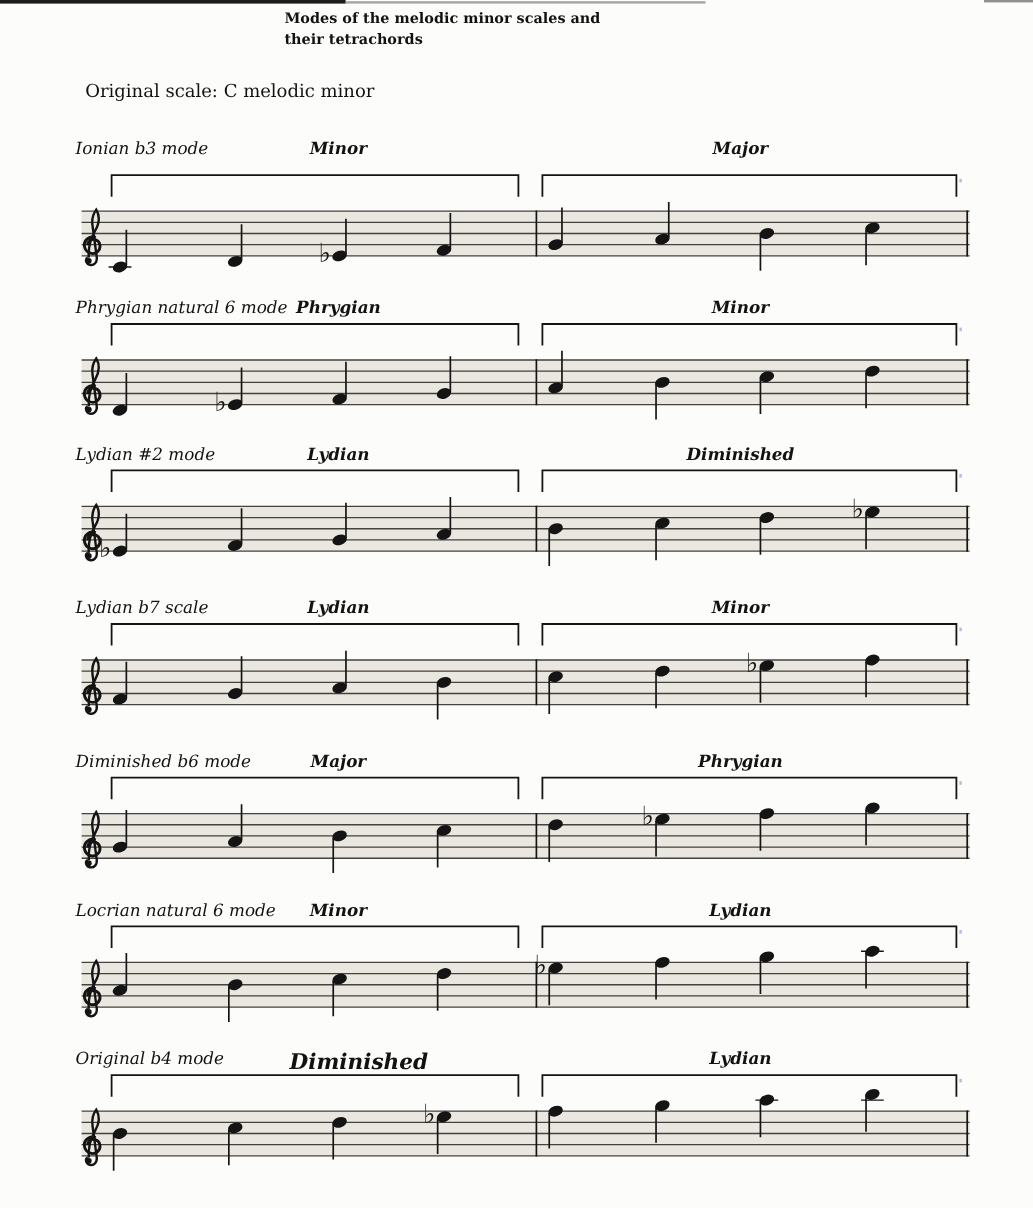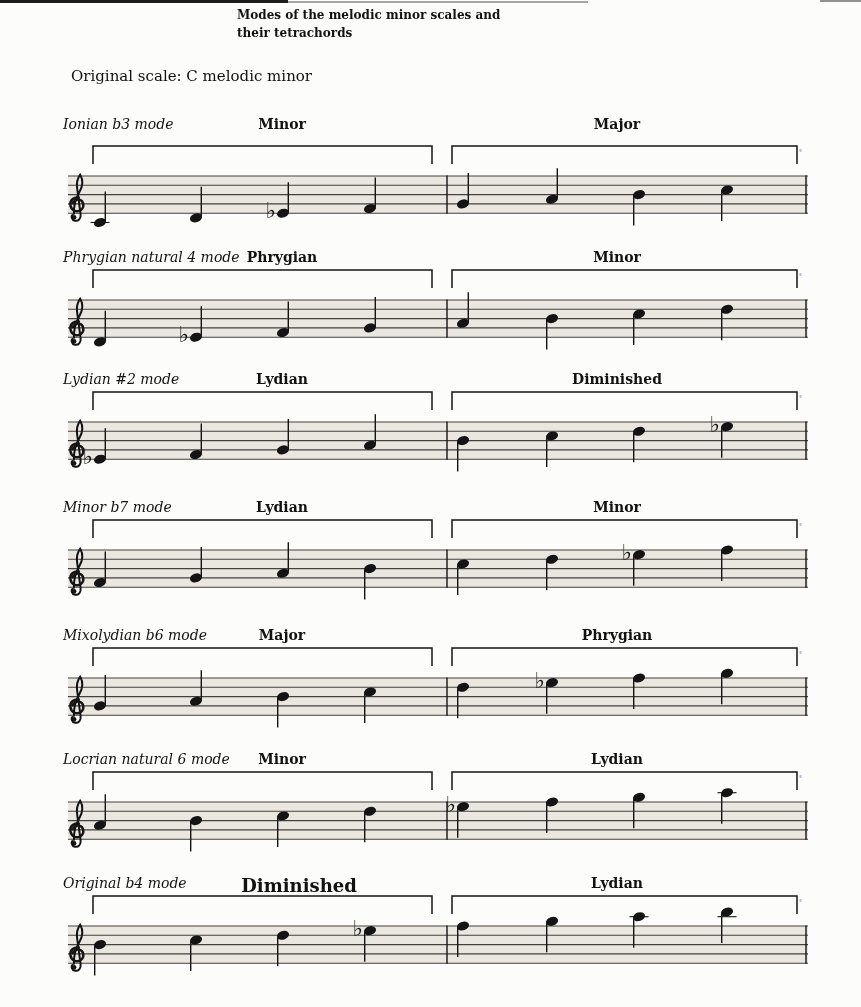--- a/index.html
+++ b/index.html
@@ -6,21 +6,21 @@
   body{
     width:861px;height:1007px;position:relative;overflow:hidden;
     background:#fcfcfa;color:#121212;
     font-family:"DejaVu Serif", serif;
   }
   .artifact{position:absolute;}
   .title{position:absolute;left:237px;top:6px;font-weight:bold;font-size:12px;line-height:18px;white-space:nowrap;}
   .subtitle{position:absolute;left:59px;top:67px;font-size:15px;white-space:nowrap;margin-left:12px;}
   .system{position:absolute;left:0;width:861px;height:130px;}
   .mode-label{position:absolute;left:63px;top:9px;font-style:italic;font-size:14px;white-space:nowrap;}
-  .tet-label{position:absolute;top:9px;transform:translateX(-50%);font-weight:bold;font-size:14px;white-space:nowrap;}
+  .tet-label{position:absolute;top:9px;transform:translateX(-50%);font-weight:bold;font-size:14px;white-space:nowrap;font-style:italic;}
   .t1{left:282px;} .t2{left:617px;}
   .sys-1 .mode-label,.sys-1 .tet-label{top:0;text-align:center;}
   .tet-label.large{font-size:18px;}
   .sys-7 .t1{left:299px;}
   svg.staff{position:absolute;left:0;top:24px;}
 </style>
 </head>
 <body>
 
 <div class="artifact" style="left:0;top:0;width:288px;height:3px;background:#1d1d1d;"></div>
@@ -87,21 +87,21 @@
         <ellipse cx="639" cy="54.6" rx="6.2" ry="4.3" fill="#141414" transform="rotate(-18 639 54.6)"></ellipse>
       </g>
       <g>
         <line x1="721.7" y1="51.45" x2="721.7" y2="80.95" stroke="#141414" stroke-width="1.4"></line>
         <ellipse cx="727" cy="49.95" rx="6.2" ry="4.3" fill="#141414" transform="rotate(-18 727 49.95)"></ellipse>
       </g>
     </svg>
 </div>
 
 <div class="system sys-2" style="top:240px">
-  <span class="mode-label">Phrygian natural 4 mode</span>
+  <span class="mode-label">Phrygian natural 6 mode</span>
   <span class="tet-label t1">Phrygian</span>
   <span class="tet-label t2">Minor</span>
   <svg class="staff" width="861" height="102" viewBox="0 0 861 102">
       <rect x="68" y="36" width="740" height="37.2" fill="#eae7e0"></rect>
       <g>
         <line x1="68" y1="36" x2="808" y2="36" stroke="#45423d" stroke-width="1.1"></line>
         <line x1="68" y1="45.3" x2="808" y2="45.3" stroke="#45423d" stroke-width="1.1"></line>
         <line x1="68" y1="54.6" x2="808" y2="54.6" stroke="#45423d" stroke-width="1.1"></line>
         <line x1="68" y1="63.900000000000006" x2="808" y2="63.900000000000006" stroke="#45423d" stroke-width="1.1"></line>
         <line x1="68" y1="73.2" x2="808" y2="73.2" stroke="#45423d" stroke-width="1.1"></line>
@@ -206,21 +206,21 @@
       </g>
       <g>
         <text x="709.5" y="45.65" font-size="22" font-family="DejaVu Sans, sans-serif" fill="#141414">♭</text>
         <line x1="721.7" y1="42.15" x2="721.7" y2="71.65" stroke="#141414" stroke-width="1.4"></line>
         <ellipse cx="727" cy="40.65" rx="6.2" ry="4.3" fill="#141414" transform="rotate(-18 727 40.65)"></ellipse>
       </g>
     </svg>
 </div>
 
 <div class="system sys-4" style="top:490px">
-  <span class="mode-label">Minor b7 mode</span>
+  <span class="mode-label">Lydian b7 scale</span>
   <span class="tet-label t1">Lydian</span>
   <span class="tet-label t2">Minor</span>
   <svg class="staff" width="861" height="102" viewBox="0 0 861 102">
       <rect x="68" y="36" width="740" height="37.2" fill="#eae7e0"></rect>
       <g>
         <line x1="68" y1="36" x2="808" y2="36" stroke="#45423d" stroke-width="1.1"></line>
         <line x1="68" y1="45.3" x2="808" y2="45.3" stroke="#45423d" stroke-width="1.1"></line>
         <line x1="68" y1="54.6" x2="808" y2="54.6" stroke="#45423d" stroke-width="1.1"></line>
         <line x1="68" y1="63.900000000000006" x2="808" y2="63.900000000000006" stroke="#45423d" stroke-width="1.1"></line>
         <line x1="68" y1="73.2" x2="808" y2="73.2" stroke="#45423d" stroke-width="1.1"></line>
@@ -265,21 +265,21 @@
         <ellipse cx="639" cy="40.65" rx="6.2" ry="4.3" fill="#141414" transform="rotate(-18 639 40.65)"></ellipse>
       </g>
       <g>
         <line x1="721.7" y1="37.5" x2="721.7" y2="67" stroke="#141414" stroke-width="1.4"></line>
         <ellipse cx="727" cy="36" rx="6.2" ry="4.3" fill="#141414" transform="rotate(-18 727 36)"></ellipse>
       </g>
     </svg>
 </div>
 
 <div class="system sys-5" style="top:618px">
-  <span class="mode-label">Mixolydian b6 mode</span>
+  <span class="mode-label">Diminished b6 mode</span>
   <span class="tet-label t1">Major</span>
   <span class="tet-label t2">Phrygian</span>
   <svg class="staff" width="861" height="102" viewBox="0 0 861 102">
       <rect x="68" y="36" width="740" height="37.2" fill="#eae7e0"></rect>
       <g>
         <line x1="68" y1="36" x2="808" y2="36" stroke="#45423d" stroke-width="1.1"></line>
         <line x1="68" y1="45.3" x2="808" y2="45.3" stroke="#45423d" stroke-width="1.1"></line>
         <line x1="68" y1="54.6" x2="808" y2="54.6" stroke="#45423d" stroke-width="1.1"></line>
         <line x1="68" y1="63.900000000000006" x2="808" y2="63.900000000000006" stroke="#45423d" stroke-width="1.1"></line>
         <line x1="68" y1="73.2" x2="808" y2="73.2" stroke="#45423d" stroke-width="1.1"></line>

